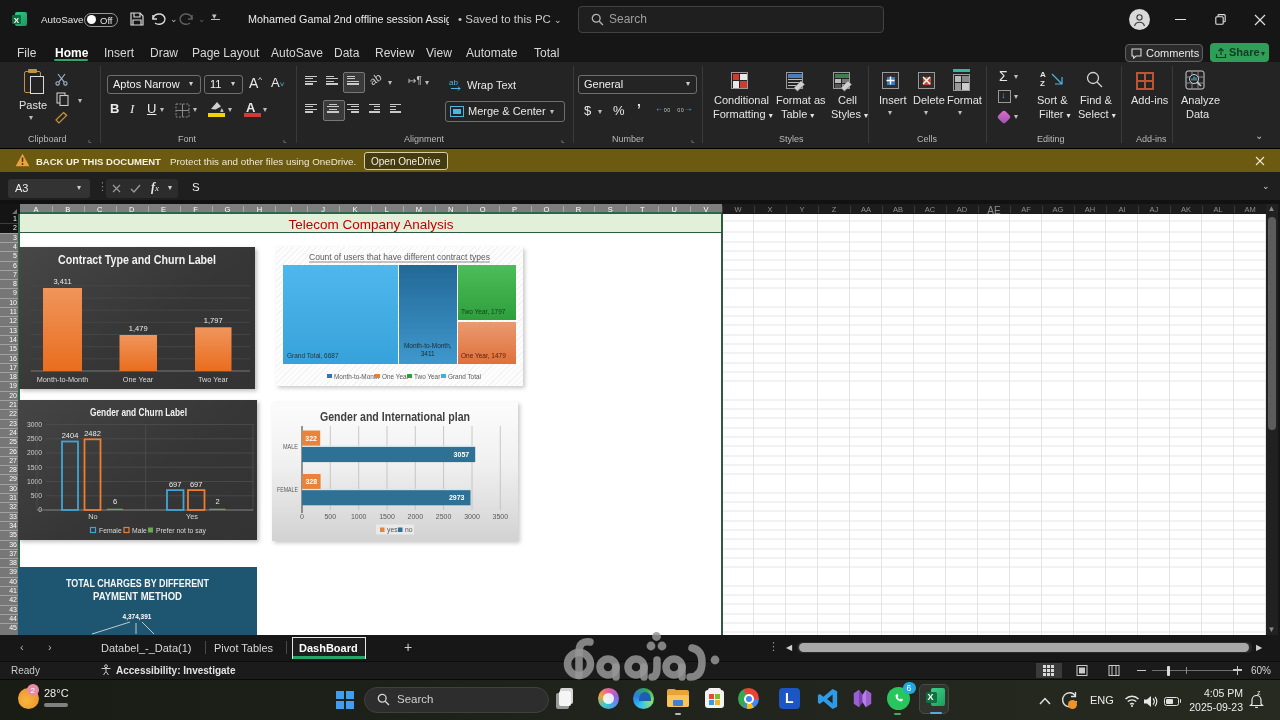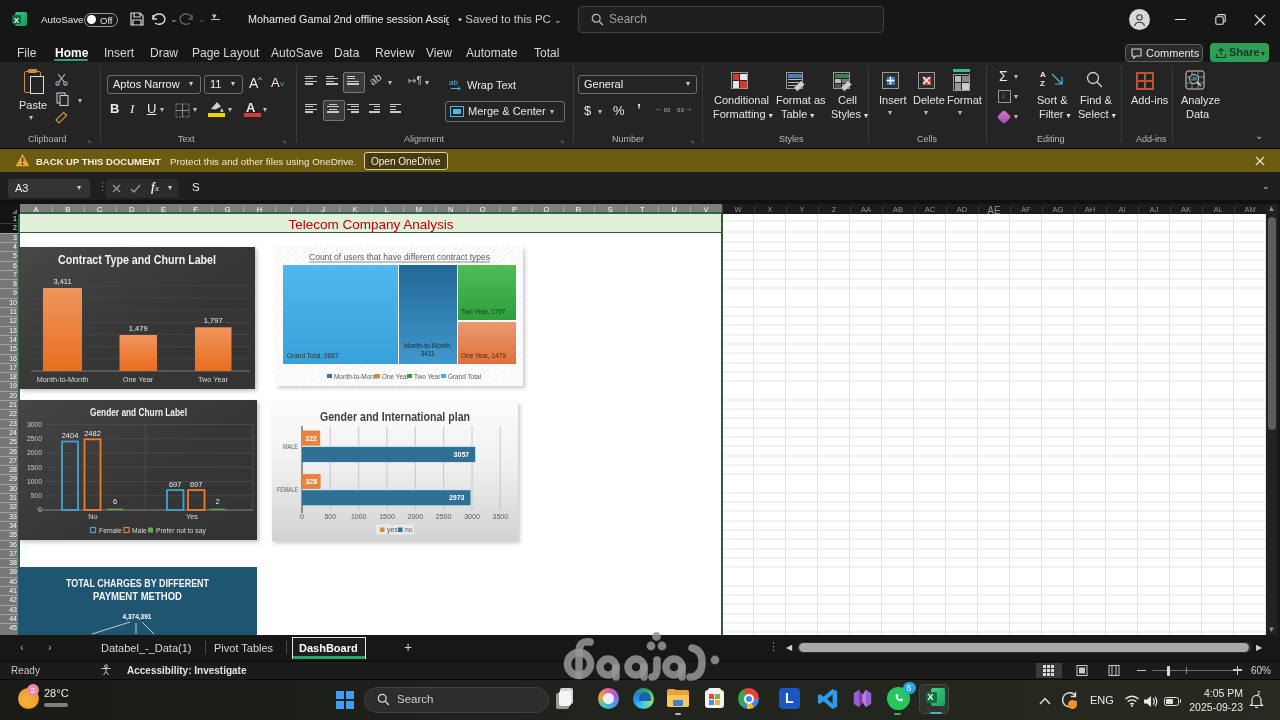--- a/index.html
+++ b/index.html
@@ -142,21 +142,21 @@
 <div class="tx" style="left:193px;top:105px;font-size:8px;color:#bdbdbd;">▾</div>
 <svg class="ab" style="left:209px;top:100px;" width="15" height="12" viewBox="0 0 15 12" fill="none">
  <path d="M2 9 L8 2 l4 4.5 L6.5 9.5 z" fill="#cfcfcf"></path>
       <path d="M12.8 8 l1.4 2.4 a1.5 1.5 0 1 1 -2.6 0 z" fill="#bdbdbd"></path>
     </svg>
 <div class="ab" style="left:208px;top:113px;width:17px;height:3.6px;background:#f3d400;"></div>
 <div class="tx" style="left:228px;top:105px;font-size:8px;color:#bdbdbd;">▾</div>
 <div class="tx" style="left:246px;top:100px;font-size:13px;font-weight:bold;color:#e44;color:#e8e8e8;">A</div>
 <div class="ab" style="left:244px;top:113px;width:17px;height:3.6px;background:#d03a3a;"></div>
 <div class="tx" style="left:263px;top:105px;font-size:8px;color:#bdbdbd;">▾</div>
-<div class="tx" style="left:178px;top:134px;font-size:9px;color:#b9b9b9;">Text</div>
+<div class="tx" style="left:178px;top:134px;font-size:9px;color:#b9b9b9;">Font</div>
 <div class="tx" style="left:283px;top:135px;font-size:8px;color:#9a9a9a;">⌞</div>
 
 <div class="ab" style="left:305px;top:75.5px;width:12px;height:1.3px;background:#c9c9c9;"></div>
     <div class="ab" style="left:305px;top:78.1px;width:8px;height:1.3px;background:#c9c9c9;"></div>
     <div class="ab" style="left:305px;top:80.69999999999999px;width:12px;height:1.3px;background:#c9c9c9;"></div>
     <div class="ab" style="left:305px;top:83.29999999999998px;width:8px;height:1.3px;background:#c9c9c9;"></div>
 <div class="ab" style="left:326px;top:75.5px;width:8px;height:1.3px;background:#c9c9c9;"></div>
     <div class="ab" style="left:326px;top:78.1px;width:12px;height:1.3px;background:#c9c9c9;"></div>
     <div class="ab" style="left:326px;top:80.69999999999999px;width:8px;height:1.3px;background:#c9c9c9;"></div>
     <div class="ab" style="left:326px;top:83.29999999999998px;width:12px;height:1.3px;background:#c9c9c9;"></div>
@@ -713,21 +713,21 @@
 <div class="ab" style="left:797px;top:641.5px;width:455px;height:11.5px;background:#2a2a2a;border-radius:6px;"></div>
 <div class="ab" style="left:799px;top:642.5px;width:450px;height:9.5px;background:#a8a8a8;border-radius:5px;"></div>
 <div class="tx" style="left:1256px;top:642.5px;font-size:8px;color:#cfcfcf;">▶</div>
 
 <div class="ab" style="left:0;top:661px;width:1280px;height:18px;background:#1b1b1b;border-top:1px solid #0c0c0c;"></div>
 <div class="tx" style="left:11px;top:665px;font-size:10px;color:#c9c9c9;">Ready</div>
 <svg class="ab" style="left:100px;top:664px;" width="12" height="12" viewBox="0 0 12 12" fill="none" stroke="#c9c9c9" stroke-width="1">
  <circle cx="6" cy="2.2" r="1.4"></circle>
       <path d="M1.5 4.5 h9 M6 4.5 v3 M6 7.5 l-2.5 3.5 M6 7.5 l2.5 3.5"></path>
     </svg>
-<div class="tx" style="left:116px;top:665px;font-size:10px;font-weight:bold;color:#e3e3e3;margin-left:11px;">Accessibility: Investigate</div>
+<div class="tx" style="left:116px;top:665px;font-size:10px;font-weight:bold;color:#e3e3e3;">Accessibility: Investigate</div>
 <div class="ab" style="left:1036px;top:662.5px;width:26px;height:15.5px;background:#3a3a3a;"></div>
 <svg class="ab" style="left:1043px;top:665px;" width="11" height="11" viewBox="0 0 11 11" fill="#d9d9d9">
  <rect x="0" y="0" width="3" height="3"></rect>
       <rect x="4" y="0" width="3" height="3"></rect>
       <rect x="8" y="0" width="3" height="3"></rect>
  <rect x="0" y="4" width="3" height="3"></rect>
       <rect x="4" y="4" width="3" height="3"></rect>
       <rect x="8" y="4" width="3" height="3"></rect>
  <rect x="0" y="8" width="3" height="3"></rect>
       <rect x="4" y="8" width="3" height="3"></rect>

